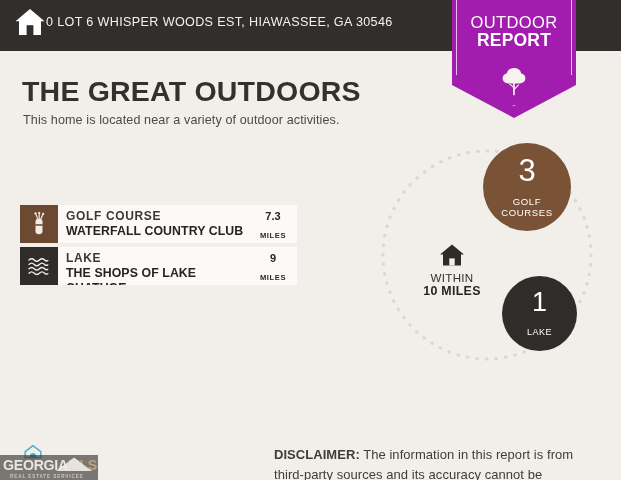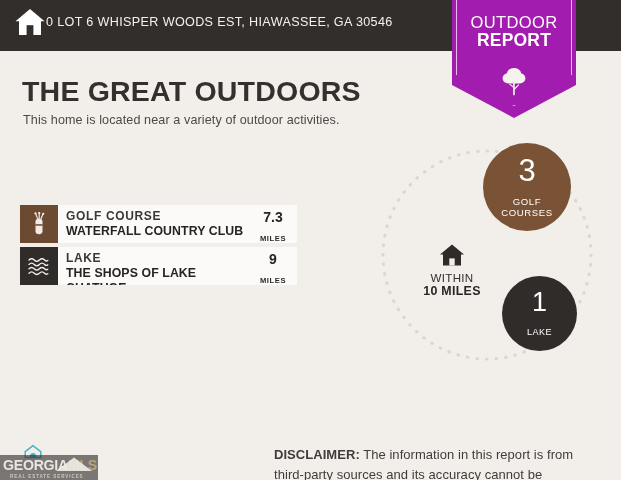--- a/index.html
+++ b/index.html
@@ -98,21 +98,21 @@
     color: #3b3734; font-size: 12px; font-weight: bold;
     letter-spacing: .65px; line-height: 1.1;
   }
   .name {
     color: #262321; font-size: 12.3px; font-weight: bold;
     letter-spacing: .1px; line-height: 1.18; margin-top: 1px;
   }
   .dist {
     min-width: 42px; padding: 5px 8px 0 2px; text-align: center;
   }
-  .dist .num { color: #262321; font-size: 14px; font-weight: bold; line-height: 1.1; }
+  .dist .num { color: #262321; font-size: 11px; font-weight: bold; line-height: 1.1; }
   .dist .unit { color: #2c2926; font-size: 7.6px; font-weight: bold; letter-spacing: .6px; margin-top: 9px; }
 
   
   .ring { position: absolute; left: 380px; top: 148px; width: 214px; height: 214px; }
   .bubble {
     position: absolute; border-radius: 50%;
     display: flex; flex-direction: column;
     align-items: center; justify-content: center;
     color: #fff; text-align: center;
   }

